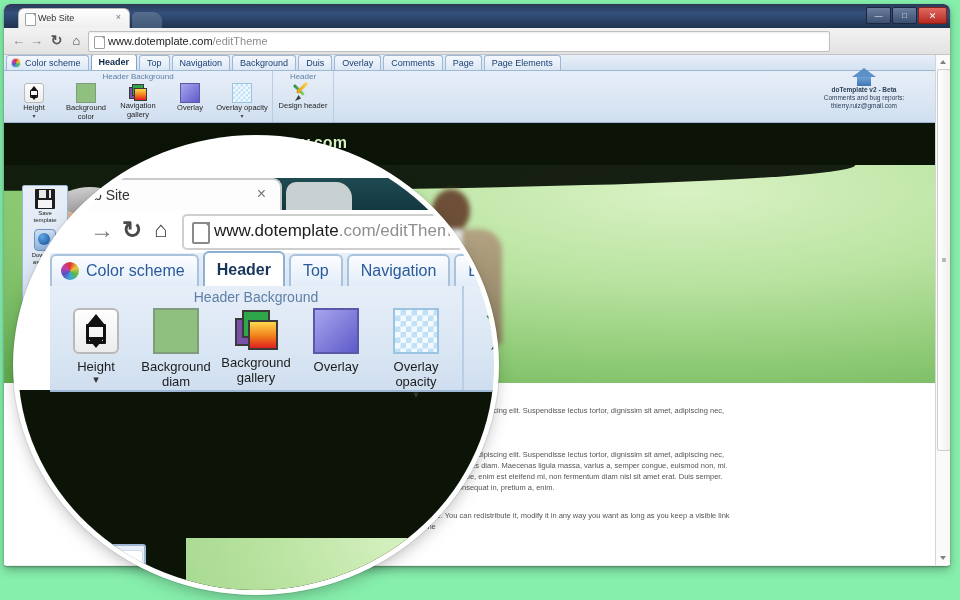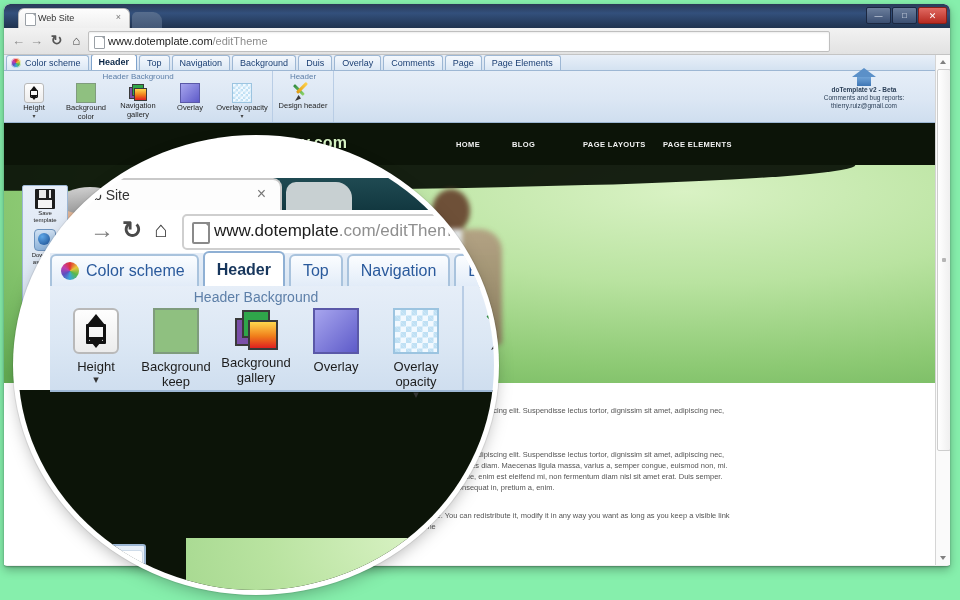--- a/index.html
+++ b/index.html
@@ -561,26 +561,20 @@
             <div class="bline b1">doTemplate v2 - Beta</div>
             <div class="bline">Comments and bug reports:</div>
             <div class="bline">thierry.ruiz@gmail.com</div>
           </div>
         </div>
       </div>
 
       <div class="preview">
         <div class="site-topbar">
           <div class="site-logo">Company.com</div>
-          <div class="site-nav">
-            <a class="n0">HOME</a>
-            <a class="n1">BLOG</a>
-            <a class="n2">PAGE LAYOUTS</a>
-            <a class="n3">PAGE ELEMENTS</a>
-          </div>
         </div>
 
         <div class="site-header-img">
           <div class="curve"></div>
           <div class="bp bp1">
               <span class="h"></span>
               <span class="b"></span>
             </div>
           <div class="bp bp2">
               <span class="hair2"></span>
@@ -691,21 +685,21 @@
             <div class="m-item">
               <div class="m-glyph M ic-height">
                   <span></span>
                 </div>
               <span class="m-lbl">Height</span>
               <span class="m-caret">▾</span>
             </div>
             <div class="m-item">
               <div class="m-glyph M ic-swatch"></div>
               <span class="m-lbl">Background</span>
-              <span class="m-lbl">keep</span>
+              <span class="m-lbl">diam</span>
             </div>
             <div class="m-item">
               <div class="m-glyph M ic-gallery">
                   <i class="g1"></i>
                   <i class="g2"></i>
                   <i class="g3"></i>
                 </div>
               <span class="m-lbl">Background</span>
               <span class="m-lbl">gallery</span>
             </div>

